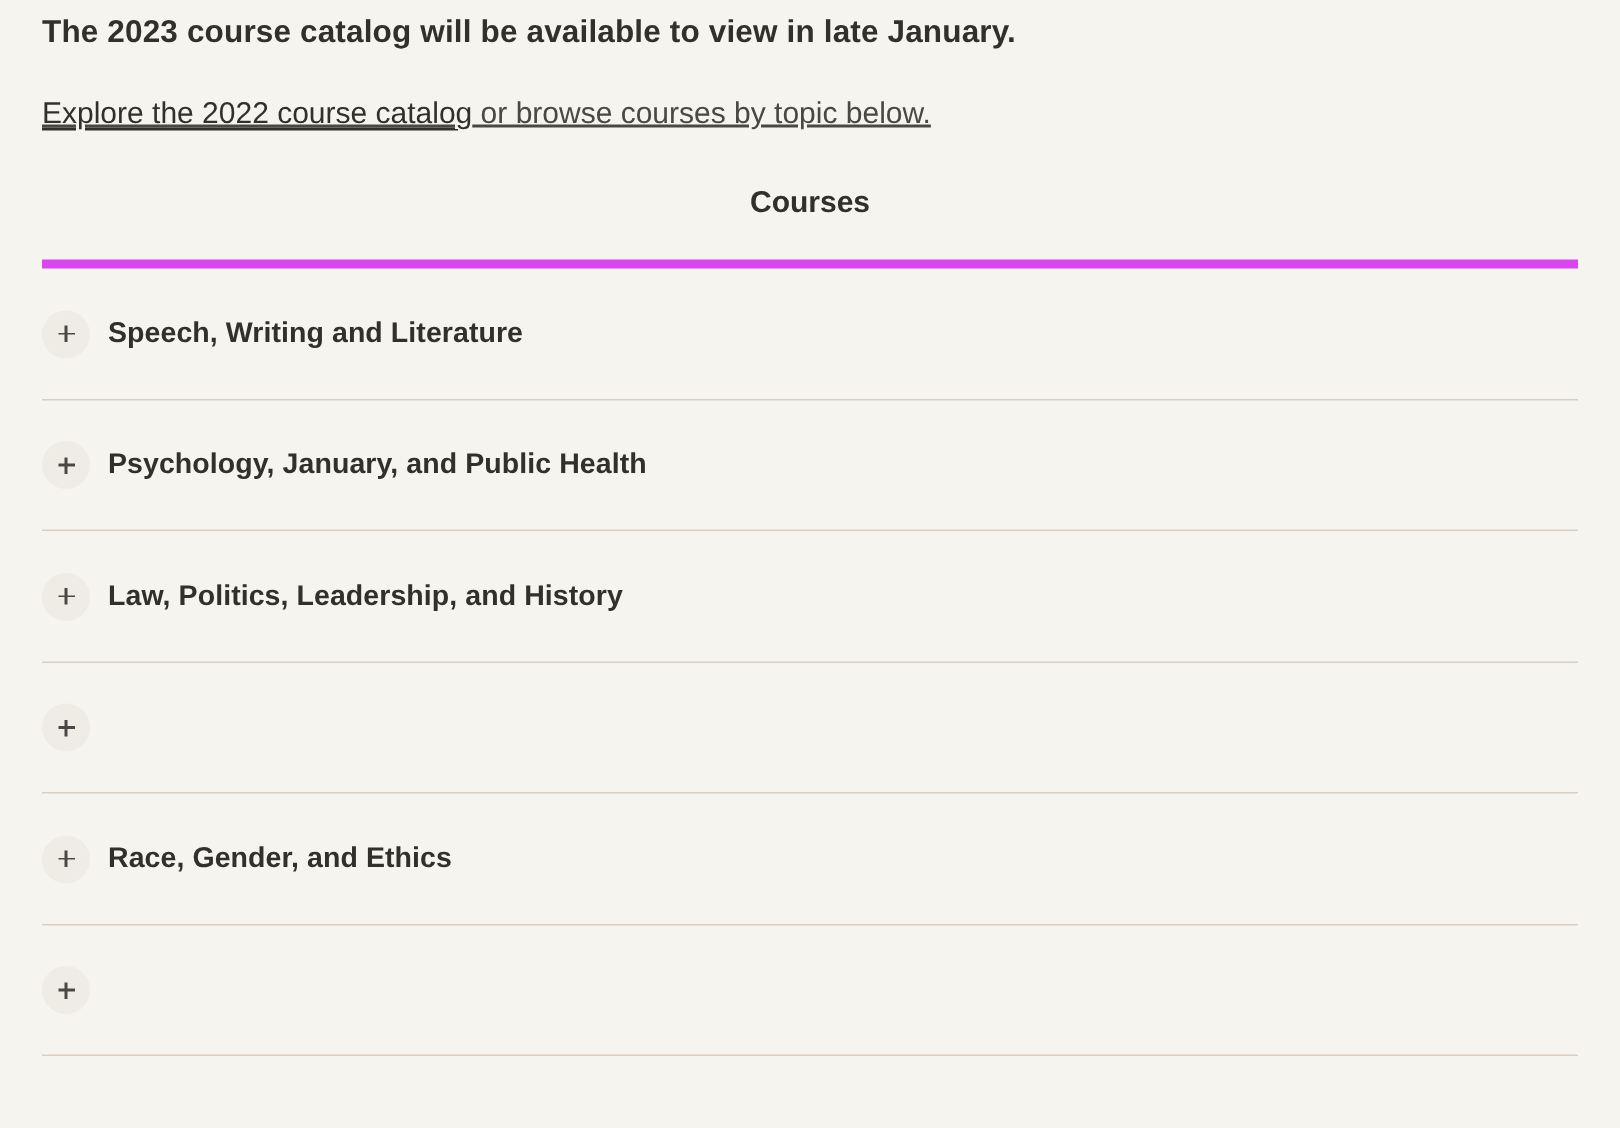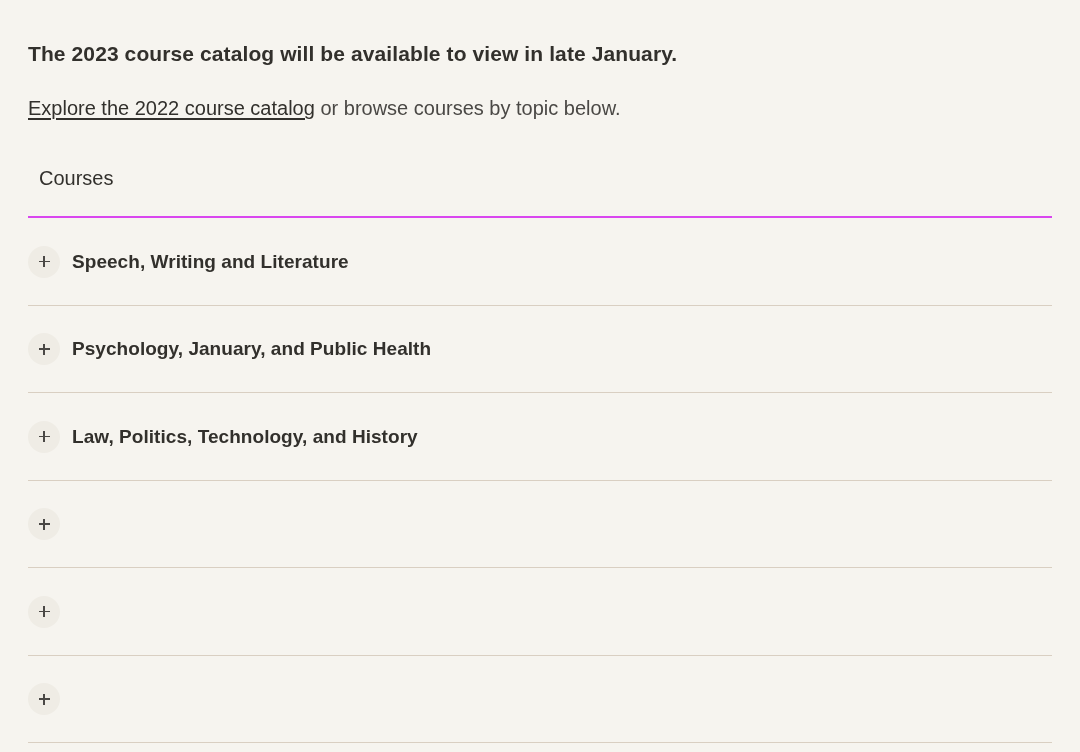--- a/index.html
+++ b/index.html
@@ -20,48 +20,50 @@
     box-sizing: border-box;
     padding: 0 28px;
     background: #f6f4ef;
   }
   .intro-heading {
     font-size: 21px;
     font-weight: bold;
     color: #32302c;
     letter-spacing: 0.1px;
     margin: 0;
-    padding-top: 40px;
+    padding-top: 8px;
     line-height: 1.35;
   }
   .intro-line {
     font-size: 20px;
     color: #4a4845;
     margin: 0;
     padding-top: 27px;
     line-height: 1.35;
+    text-decoration: underline;
   }
   .intro-link {
     color: #32302c;
     text-decoration: underline;
     text-underline-offset: 3px;
     cursor: pointer;
   }
   .section-title {
     font-size: 20px;
-    font-weight: normal;
+    font-weight: bold;
     color: #32302c;
-    margin: 11px;
+    margin: 0;
     padding-top: 32px;
     padding-bottom: 0;
     line-height: 1.3;
+    text-align: center;
   }
   .accordion {
     margin-top: 25px;
-    border-top: 2px solid #d946ef;
+    border-top: 6px solid #d946ef;
   }
   .accordion-item {
     border-bottom: 1px solid #d9cfc2;
     height: 87.5px;
     display: flex;
     align-items: center;
     cursor: pointer;
     box-sizing: border-box;
   }
   .plus-icon {
@@ -115,29 +117,30 @@
       <span class="accordion-label">Speech, Writing and Literature</span>
     </div>
 
     <div class="accordion-item">
       <span class="plus-icon"></span>
       <span class="accordion-label">Psychology, January, and Public Health</span>
     </div>
 
     <div class="accordion-item">
       <span class="plus-icon"></span>
-      <span class="accordion-label">Law, Politics, Technology, and History</span>
+      <span class="accordion-label">Law, Politics, Leadership, and History</span>
     </div>
 
     <div class="accordion-item">
       <span class="plus-icon"></span>
     </div>
 
     <div class="accordion-item">
       <span class="plus-icon"></span>
+      <span class="accordion-label">Race, Gender, and Ethics</span>
     </div>
 
     <div class="accordion-item">
       <span class="plus-icon"></span>
     </div>
 
   </div>
 </div>
 
 </body></html>

